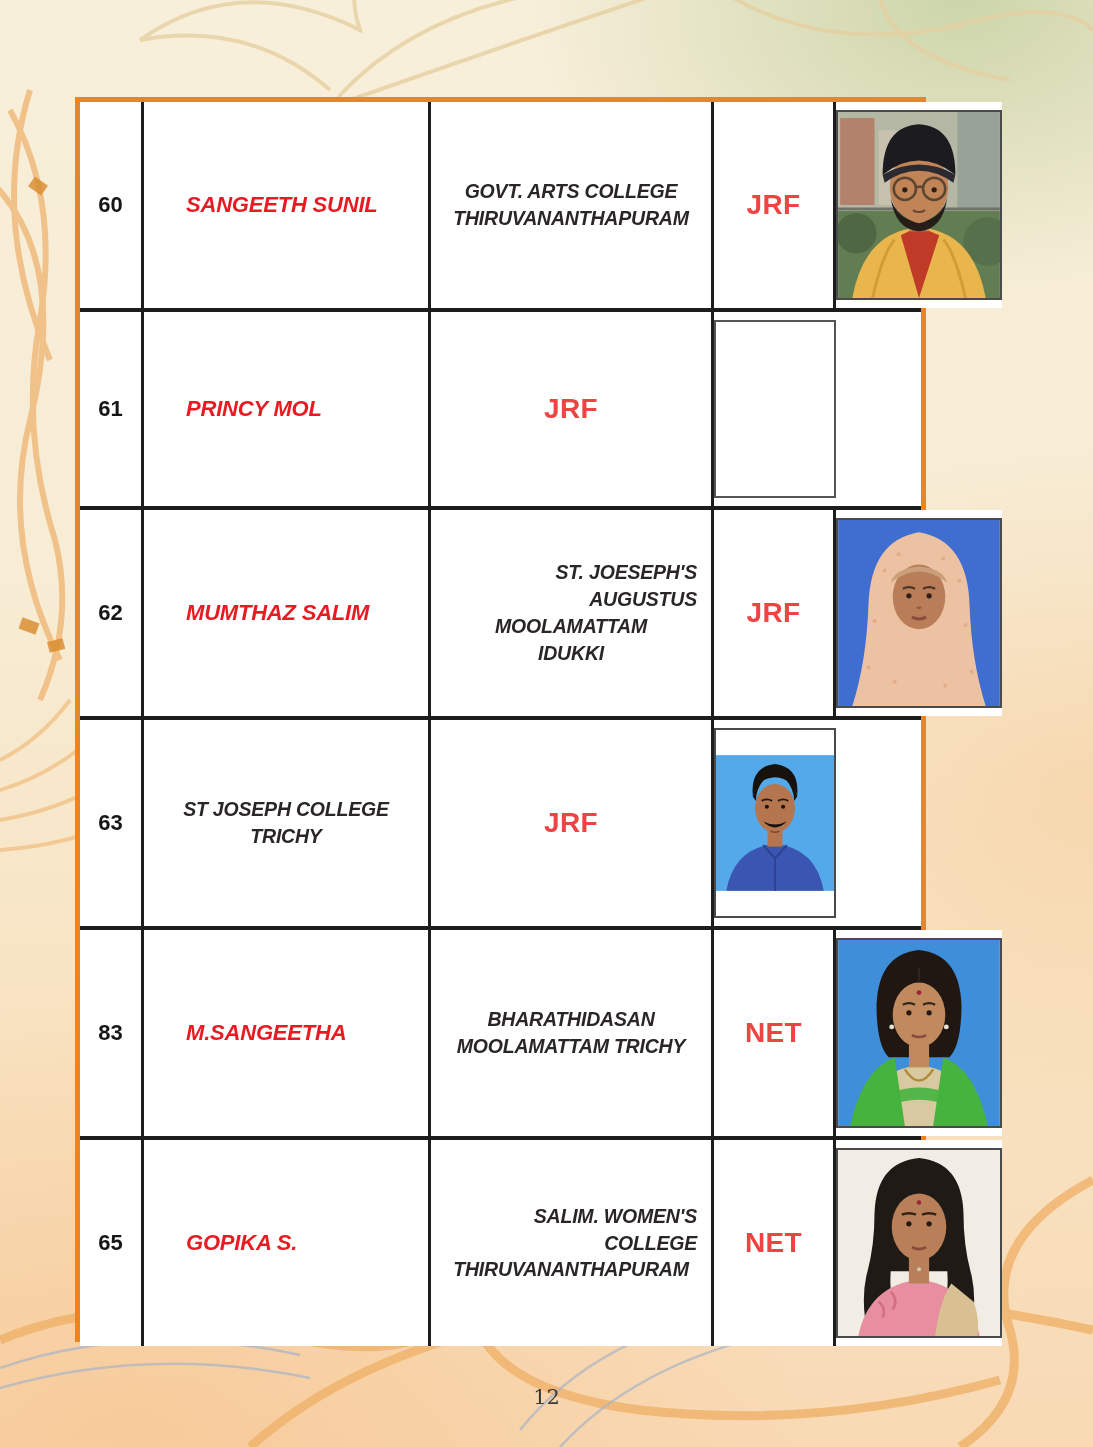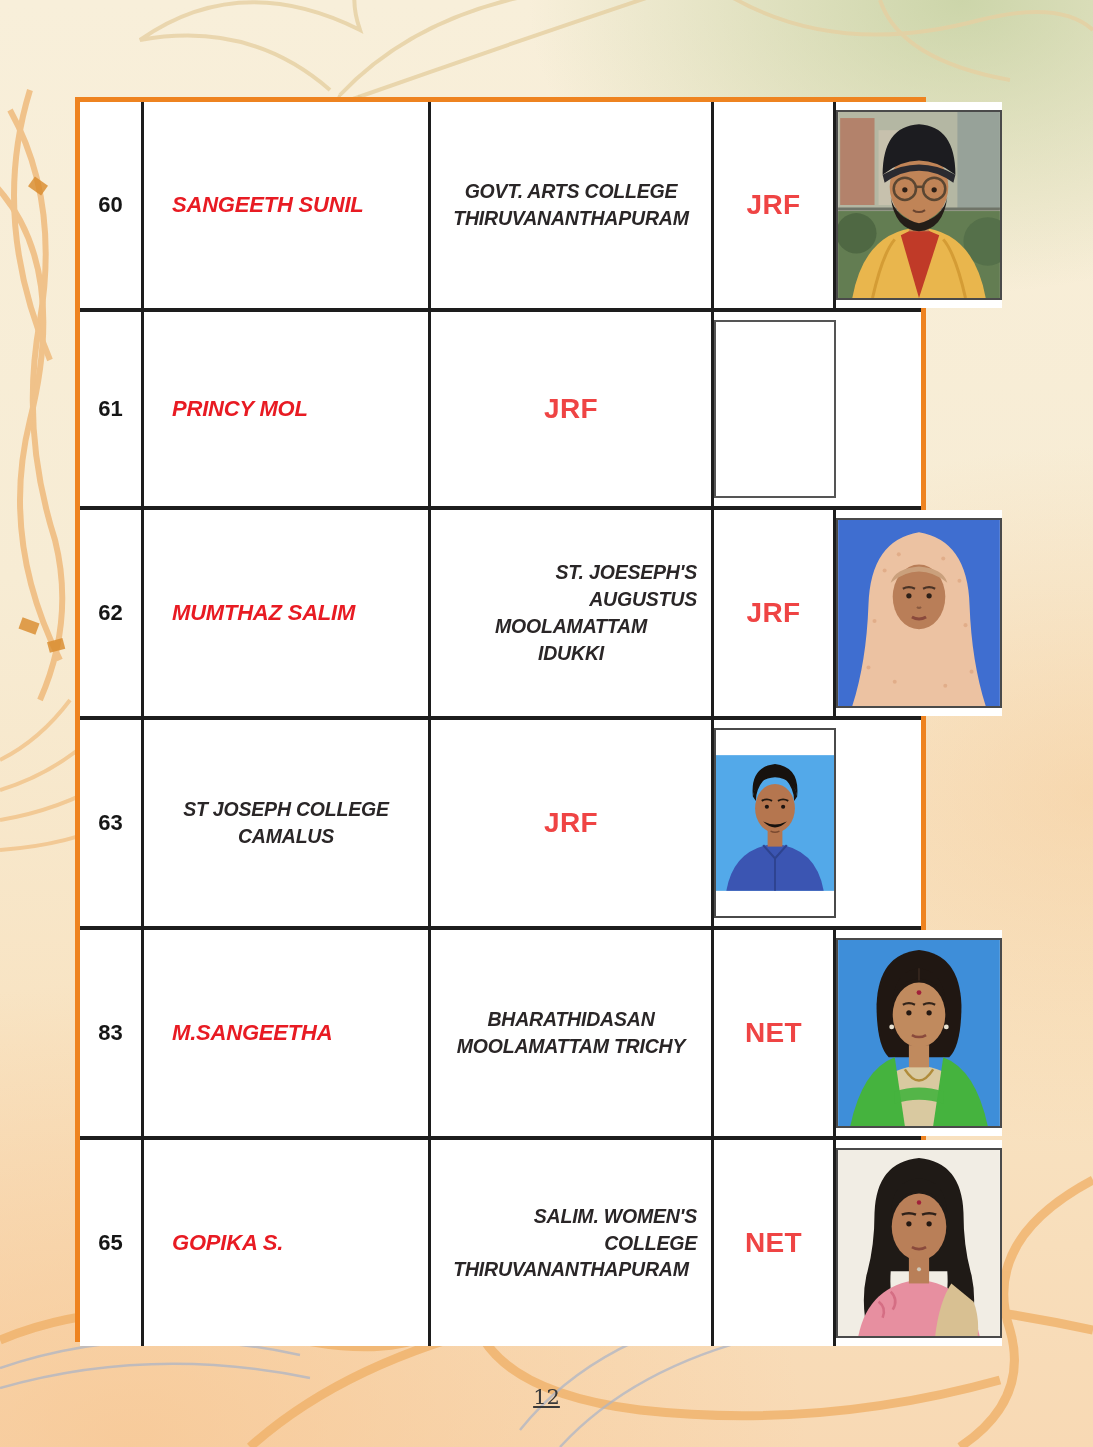--- a/index.html
+++ b/index.html
@@ -17,28 +17,28 @@
     position:absolute;left:75px;top:97px;width:851px;height:1245px;
     box-sizing:border-box;background:#ffffff;
     border:5px solid #ee8320;
     display:flex;flex-direction:column;
   }
   .row{flex:1;display:grid;grid-template-columns:64px 287px 283px 122px 1fr;border-bottom:4px solid #1d1d1d;}
   .row:last-child{border-bottom:none;}
   .cell{box-sizing:border-box;display:flex;align-items:center;justify-content:center;background:#fff;}
   .cell.v{border-right:3px solid #1d1d1d;}
   .num{font-weight:bold;font-size:22px;color:#161616;}
-  .name{justify-content:flex-start;padding-left:28px;font-weight:bold;font-style:italic;font-size:22px;color:#e81b23;letter-spacing:-0.2px;}
+  .name{justify-content:flex-start;padding-left:42px;font-weight:bold;font-style:italic;font-size:22px;color:#e81b23;letter-spacing:-0.2px;}
   .college{flex-direction:column;text-align:right;font-weight:bold;font-style:italic;font-size:19.5px;line-height:1.38;color:#2a2627;padding:11px 14px;letter-spacing:-0.2px;}
   .qual{font-weight:bold;font-size:28px;color:#ef4444;letter-spacing:0.3px;}
   .photo-cell{padding:8px 0;}
   .frame{width:162px;height:186px;border:2px solid #4a4a4a;background:#fff;overflow:hidden;}
   .frame.empty{width:156px;height:174px;border:2px solid #555;}
   .frame svg{display:block;width:100%;height:100%;}
-  .page-num{position:absolute;left:0;right:0;top:1385px;text-align:center;font-family:"DejaVu Serif",serif;font-size:21px;color:#3a3a3a;text-decoration:underline;}
+  .page-num{position:absolute;left:0;right:0;top:1385px;text-align:center;font-family:"DejaVu Serif",serif;font-size:21px;color:#3a3a3a;}
 </style>
 </head>
 <body>
 
 <svg class="bg-art" viewBox="0 0 1093 1447" xmlns="http://www.w3.org/2000/svg">
   <g fill="none" stroke="#e6d0a2" stroke-width="4" opacity="0.8">
     <path d="M330,90 Q250,20 140,40 Q240,-30 360,30 Q330,-60 460,-20"></path>
     <path d="M340,95 Q420,10 560,-10"></path>
     <path d="M350,100 Q520,40 700,-20"></path>
     <path d="M720,-10 Q830,60 980,20 Q1060,0 1093,30"></path>
@@ -167,21 +167,21 @@
           <path d="M73,96 Q80,100 87,96" stroke="#8a4a3c" stroke-width="3" fill="none"></path>
         </svg>
       </div>
     </div>
   </div>
 
   <div class="row">
     <div class="cell v num">63</div>
     <div class="cell v college">
       <span>ST JOSEPH COLLEGE</span>
-      <span>CAMALUS</span>
+      <span>TRICHY</span>
     </div>
     <div class="cell v qual">JRF</div>
     <div class="cell photo-cell" style="--bg: #53a9e9; --skin: #b5764f; --hair: #17120e; --top: #3b55b2; --accent: #2e438f;">
       <div class="frame">
         <svg viewBox="0 0 160 184">
           <rect x="0" y="0" width="160" height="184" fill="var(--bg,#53a9e9)"></rect>
           <path d="M14,184 Q24,126 80,120 Q136,126 146,184 Z" fill="var(--top,#3b55b2)"></path>
           <path d="M64,122 L80,140 L96,122" fill="none" stroke="var(--accent,#2e438f)" stroke-width="3"></path>
           <line x1="80" y1="140" x2="80" y2="184" stroke="var(--accent,#2e438f)" stroke-width="2.5"></line>
           <rect x="70" y="102" width="20" height="22" fill="var(--skin,#b5764f)"></rect>

